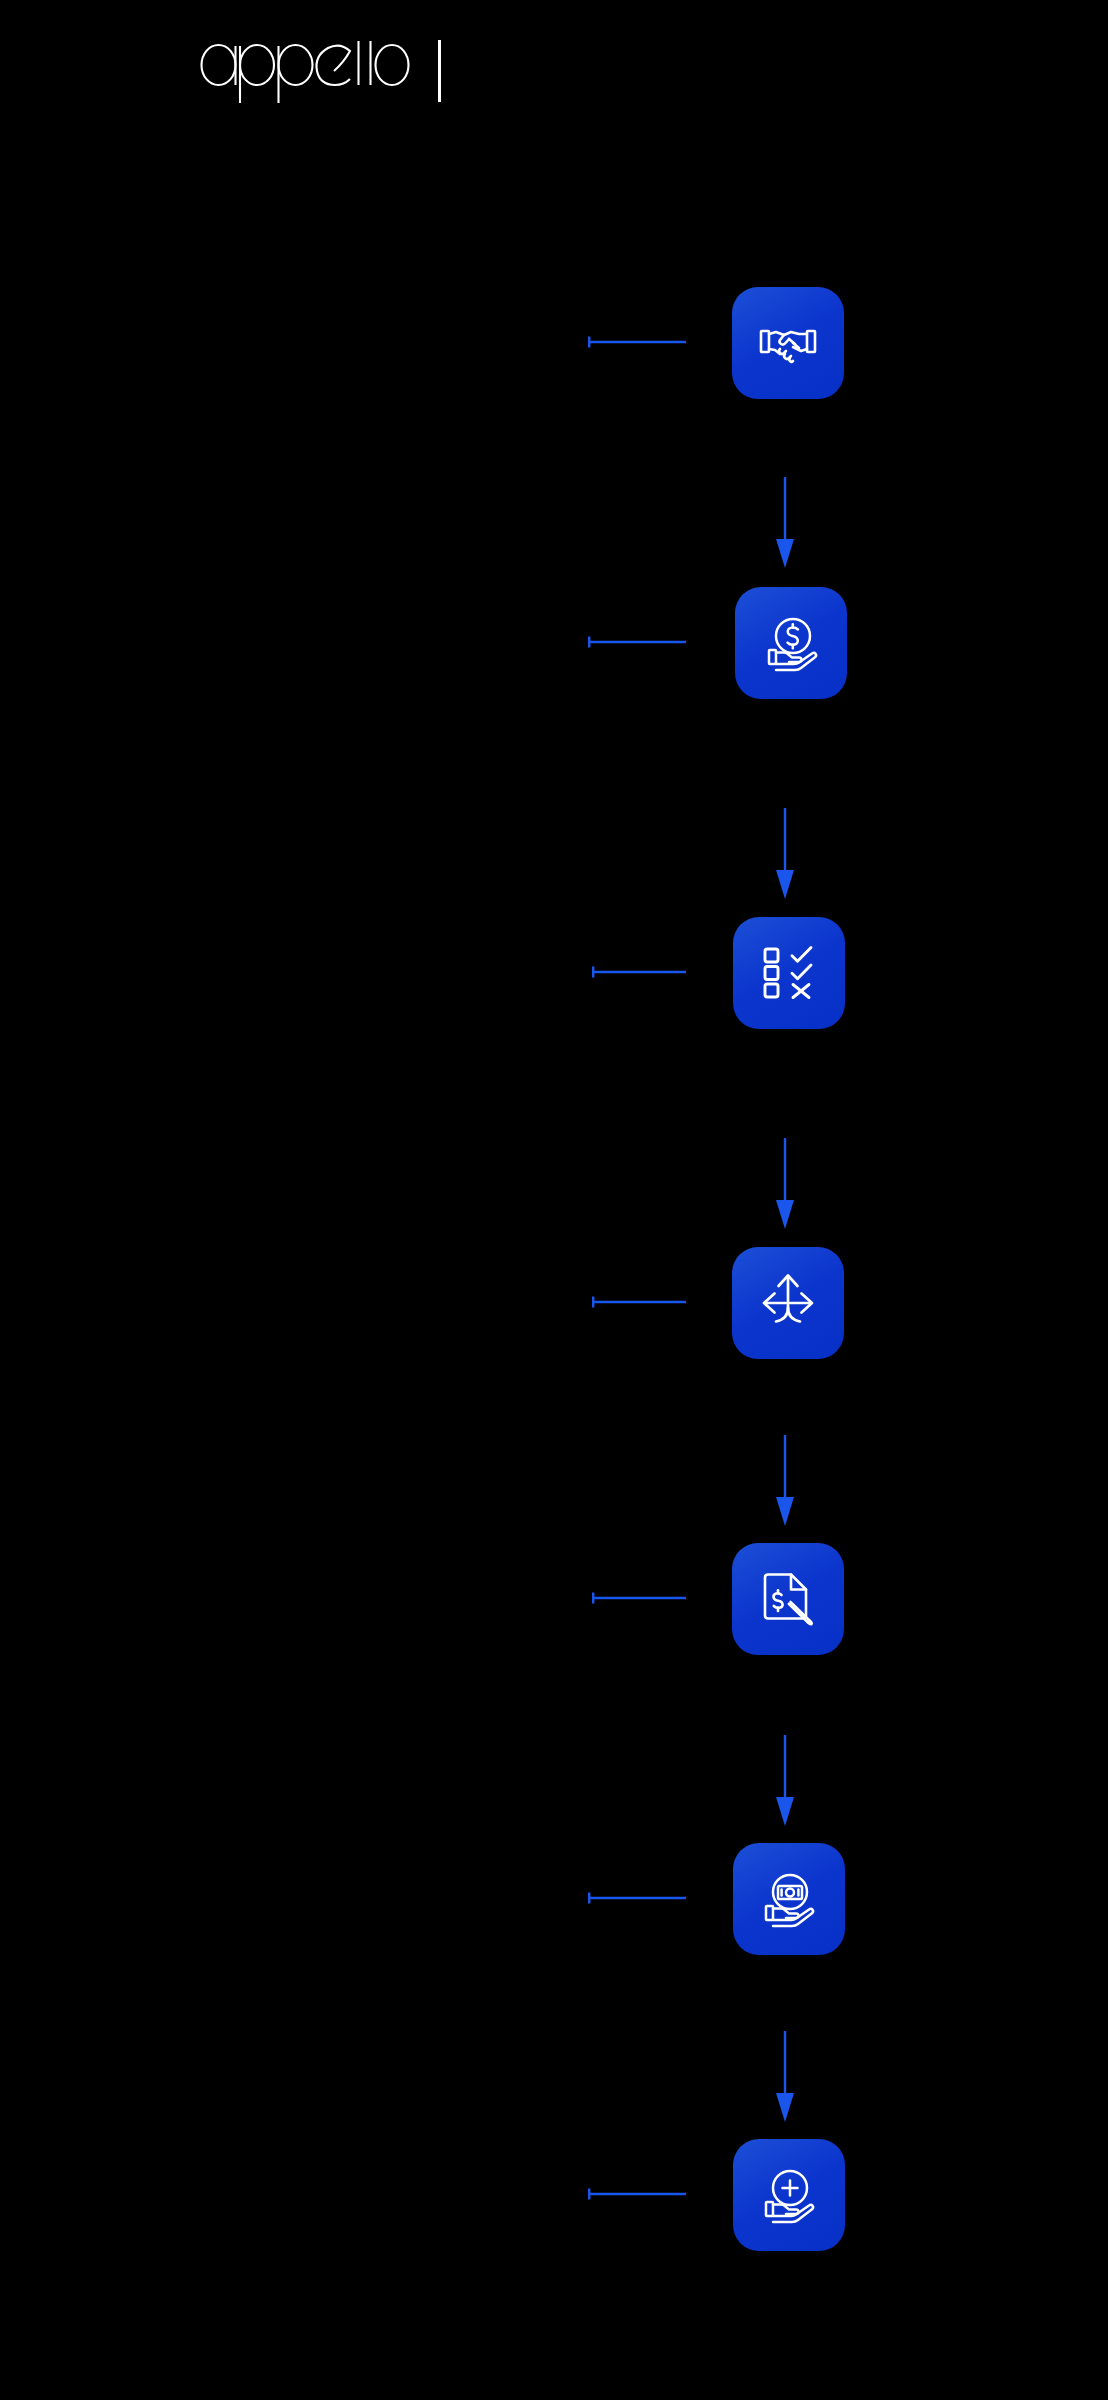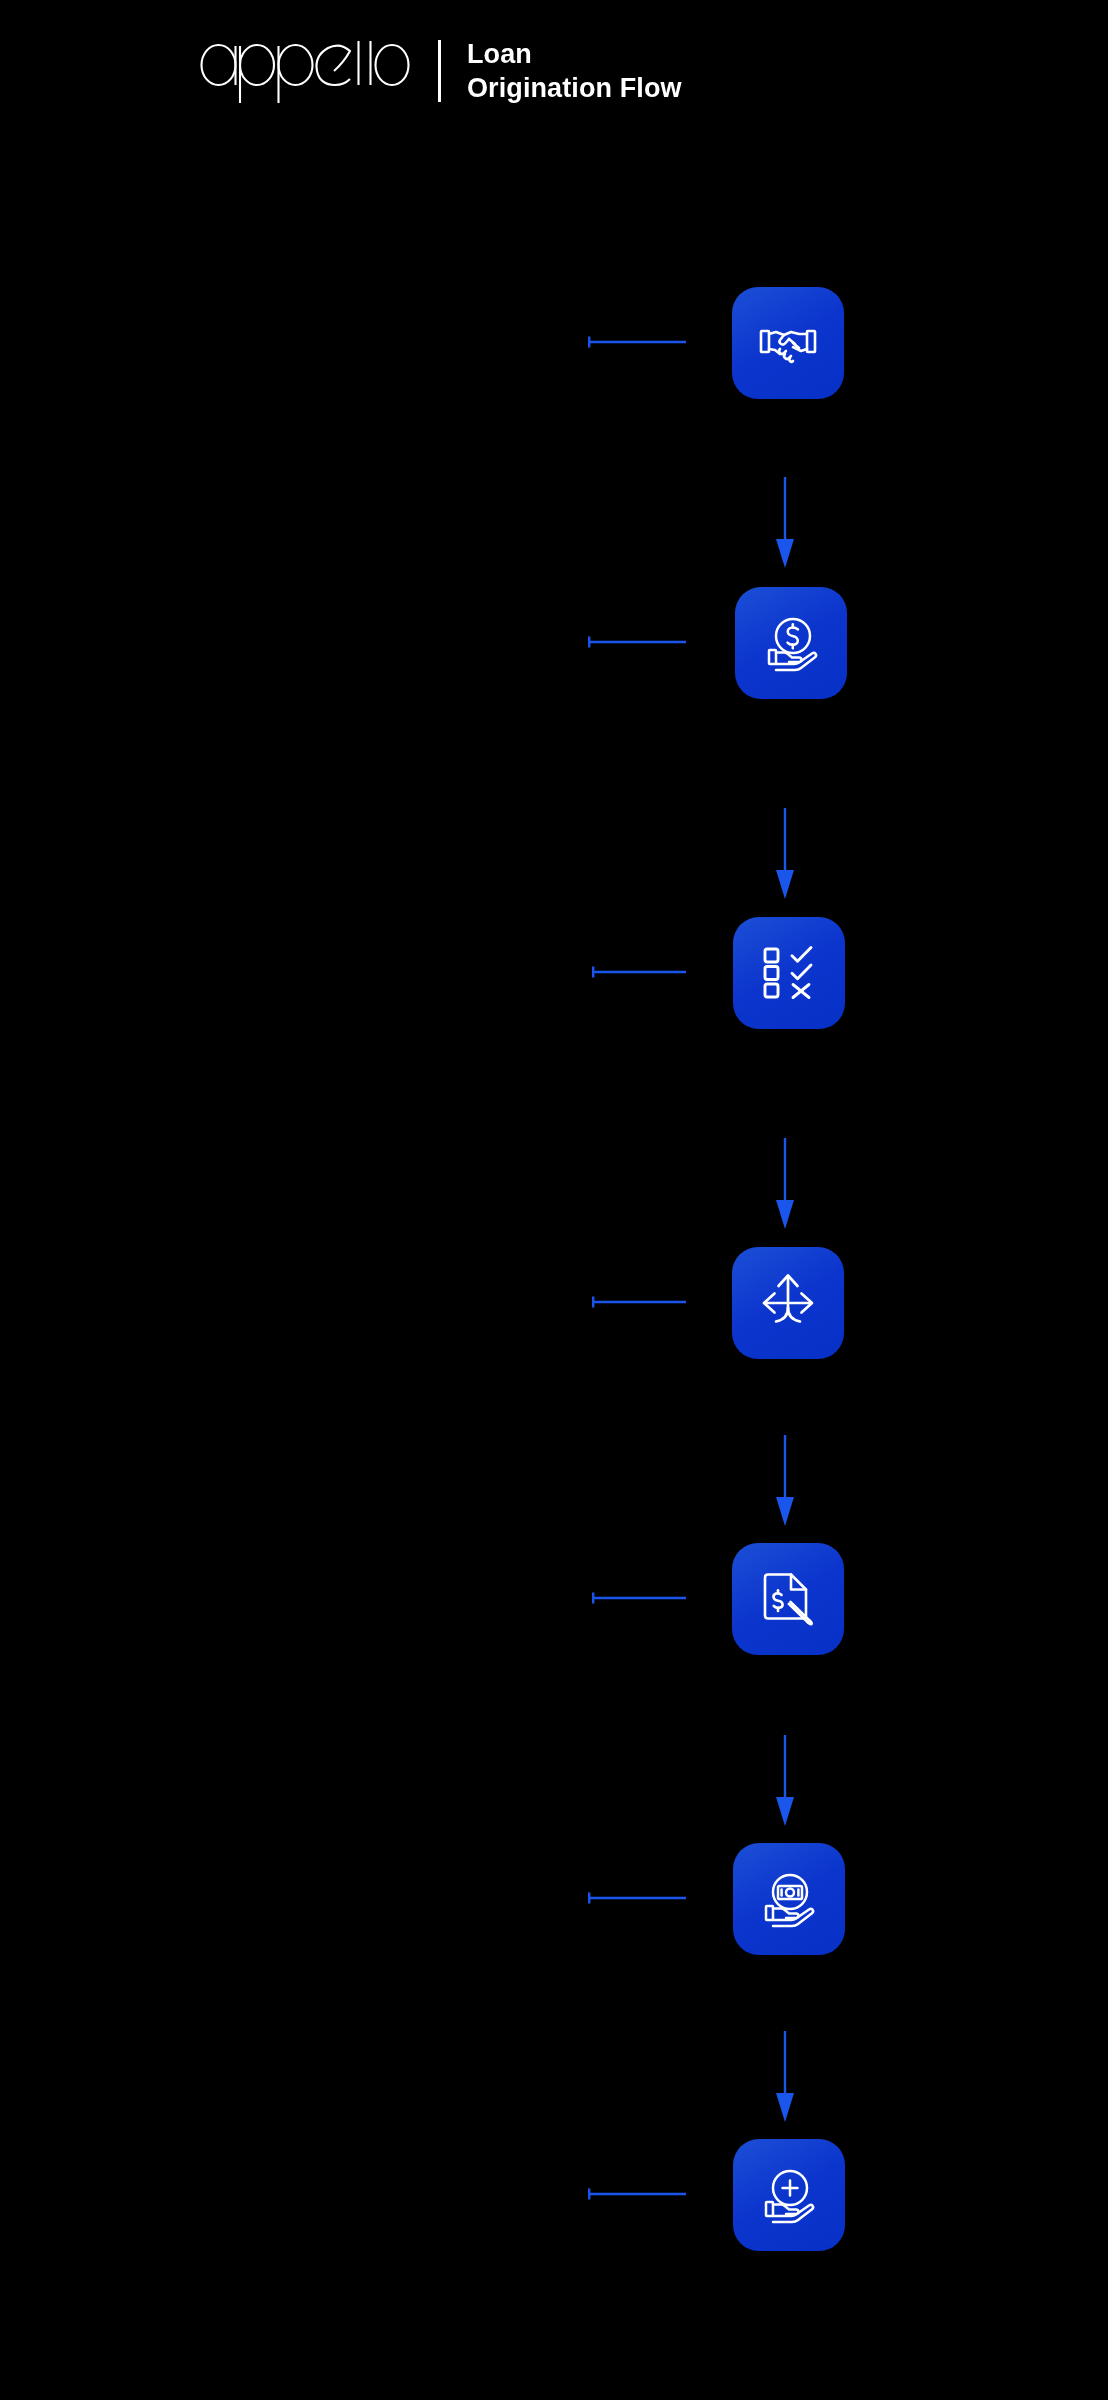--- a/index.html
+++ b/index.html
@@ -127,22 +127,20 @@
         <line x1="160.5" y1="6" x2="160.5" y2="50"></line>
 
         <line x1="172.5" y1="6" x2="172.5" y2="50"></line>
 
         <ellipse cx="194" cy="30" rx="16.5" ry="20"></ellipse>
       </svg>
     </span>
 
     <span class="header-divider"></span>
 
-    <div class="header-title">Loan
-Origination Flow</div>
   </div>
 </div>
 
 <div class="flow">
 
   <div class="flow-step" style="top:287px">
     <div class="connector" style="left:588px; top:49px; width:98px;">
       <svg width="98" height="12" viewBox="0 0 98 12">
         <line x1="1.2" y1="0.5" x2="1.2" y2="11.5" stroke="#1a56eb" stroke-width="2.4"></line>
         <line x1="1" y1="6" x2="98" y2="6" stroke="#1a56eb" stroke-width="2.4"></line>

